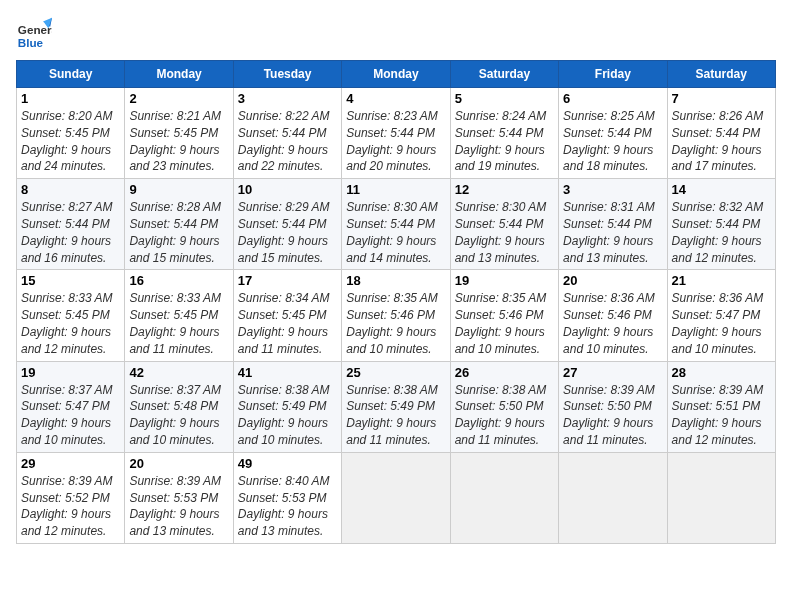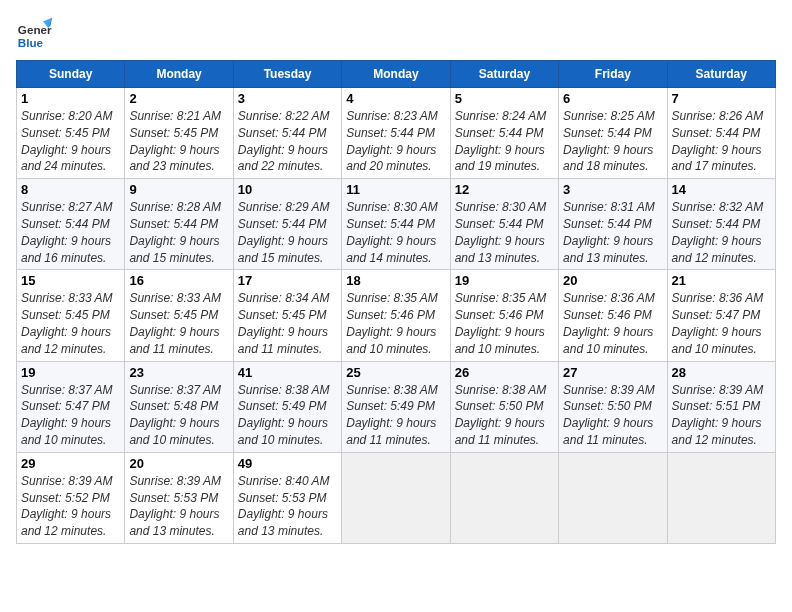--- a/index.html
+++ b/index.html
@@ -199,21 +199,21 @@
           <span class="day-number">21</span>
           <div class="day-info">Sunrise: 8:36 AM<br>Sunset: 5:47 PM<br>Daylight: 9 hours<br>and 10 minutes.</div>
         </td>
       </tr>
       <tr>
         <td>
           <span class="day-number">19</span>
           <div class="day-info">Sunrise: 8:37 AM<br>Sunset: 5:47 PM<br>Daylight: 9 hours<br>and 10 minutes.</div>
         </td>
         <td>
-          <span class="day-number">23</span>
+          <span class="day-number">42</span>
           <div class="day-info">Sunrise: 8:37 AM<br>Sunset: 5:48 PM<br>Daylight: 9 hours<br>and 10 minutes.</div>
         </td>
         <td>
           <span class="day-number">41</span>
           <div class="day-info">Sunrise: 8:38 AM<br>Sunset: 5:49 PM<br>Daylight: 9 hours<br>and 10 minutes.</div>
         </td>
         <td>
           <span class="day-number">25</span>
           <div class="day-info">Sunrise: 8:38 AM<br>Sunset: 5:49 PM<br>Daylight: 9 hours<br>and 11 minutes.</div>
         </td>

